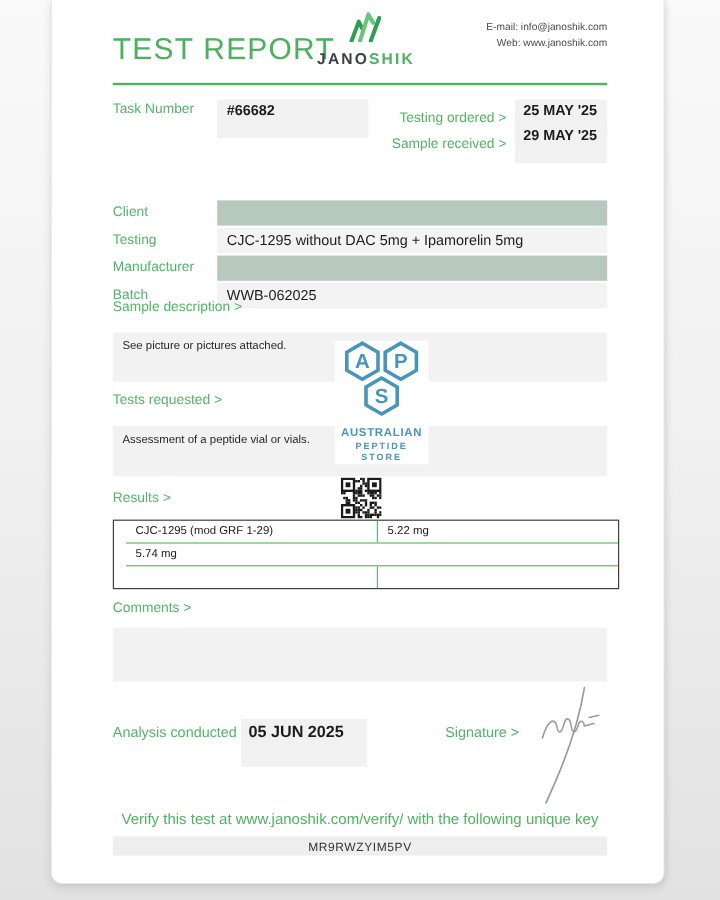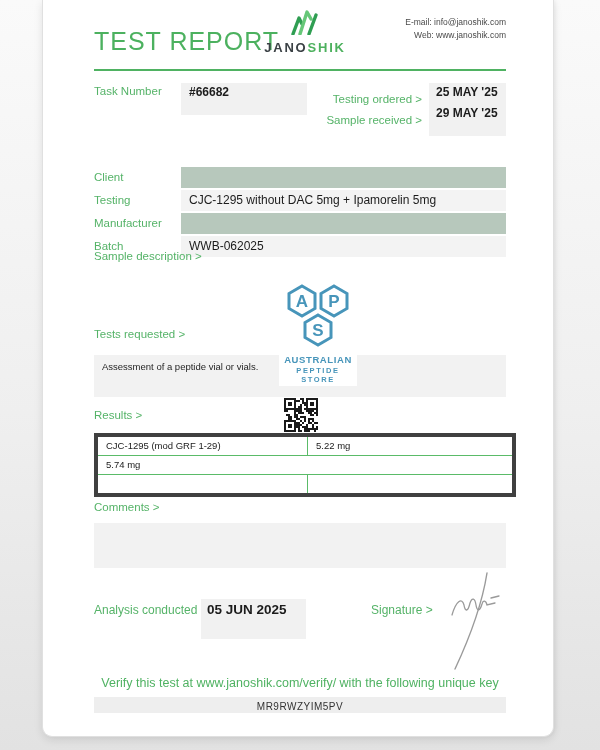--- a/index.html
+++ b/index.html
@@ -41,21 +41,21 @@
 
   .graybox{left:51px;right:47px;background:#f2f2f2;font-size:9.5px;color:#252525;
     padding:6px 8px;box-sizing:border-box;}
 
   .aps{left:236px;top:284px;width:74px;text-align:center;background:#ffffff;padding:0 2px 2px 2px;}
   .aps .l1{font-size:9.5px;font-weight:700;letter-spacing:.6px;color:#4795ba;margin-top:2px;}
   .aps .l2{font-size:7.5px;font-weight:700;letter-spacing:1.6px;color:#4795ba;margin-top:1px;}
 
   .qr{left:241px;top:398px;}
 
-  .rtable{left:51px;right:37px;top:433px;border:4px solid #404040;}
+  .rtable{left:51px;right:37px;top:433px;border:1px solid #404040;padding-left:10px;}
   .rtable .row{display:flex;border-bottom:1px solid #5abb68;height:18px;}
   .rtable .row:last-child{border-bottom:none;}
   .rtable .c1{width:210px;border-right:1px solid #5abb68;box-sizing:border-box;}
   .rtable .c2{flex:1;}
   .rtable .cell{font-size:9.5px;color:#1a1a1a;line-height:18px;padding-left:8px;white-space:nowrap;overflow:hidden;}
 
   .an-label{left:51px;top:603px;font-size:12px;}
   .an-box{left:158px;top:599px;width:99px;height:40px;line-height:22px;background:#f1f1f1;
     font-size:13.5px;font-weight:700;color:#1c1c1c;padding-left:6px;}
   .sig-label{left:328px;top:603px;font-size:12px;}
@@ -113,20 +113,21 @@
   <div class="abs inforow" style="top:189px">
     <span class="ilabel label">Manufacturer</span>
     <span class="bar sage"></span>
   </div>
   <div class="abs inforow" style="top:212px">
     <span class="ilabel label">Batch</span>
     <span class="bar light">WWB-062025</span>
   </div>
 
   <div class="abs label" style="left:51px;top:250px">Sample description &gt;</div>
+  <div class="abs graybox" style="top:277px;height:41px">See picture or pictures attached.</div>
 
   <div class="abs label" style="left:51px;top:328px">Tests requested &gt;</div>
   <div class="abs graybox" style="top:355px;height:42px">Assessment of a peptide vial or vials.</div>
 
   <div class="abs aps">
     <svg width="66" height="64" viewBox="0 0 66 64">
       <g fill="#ffffff" stroke="#4795ba" stroke-width="3">
         <polygon points="17,2 30,9.5 30,24.5 17,32 4,24.5 4,9.5"></polygon>
         <polygon points="49,2 62,9.5 62,24.5 49,32 36,24.5 36,9.5"></polygon>
         <polygon points="33,31 46,38.5 46,53.5 33,61 20,53.5 20,38.5"></polygon>

